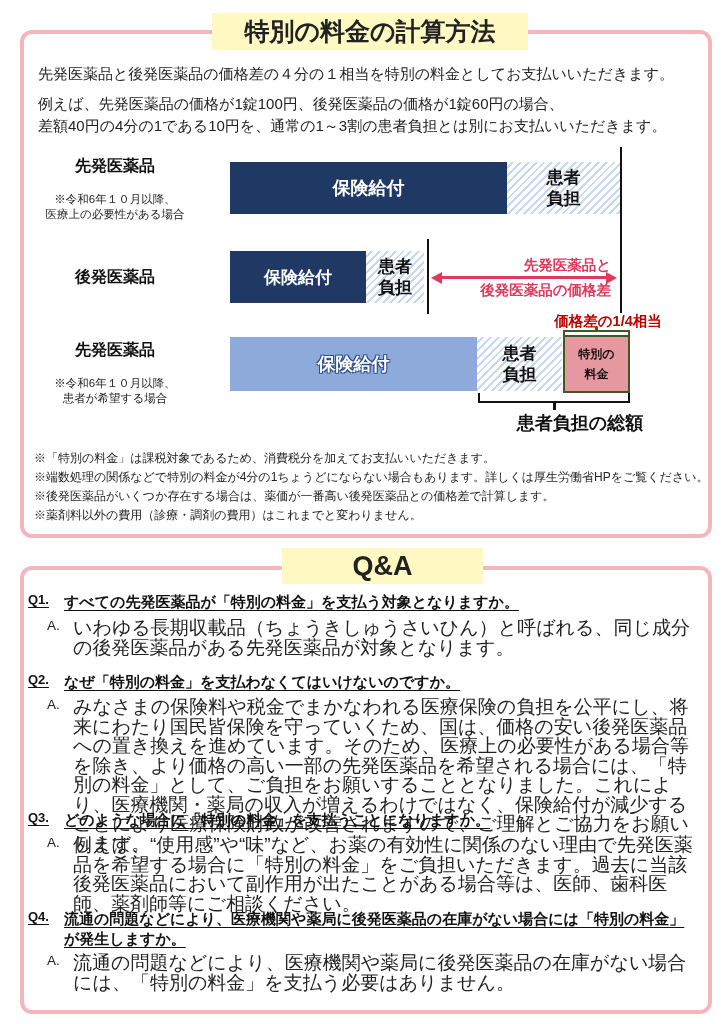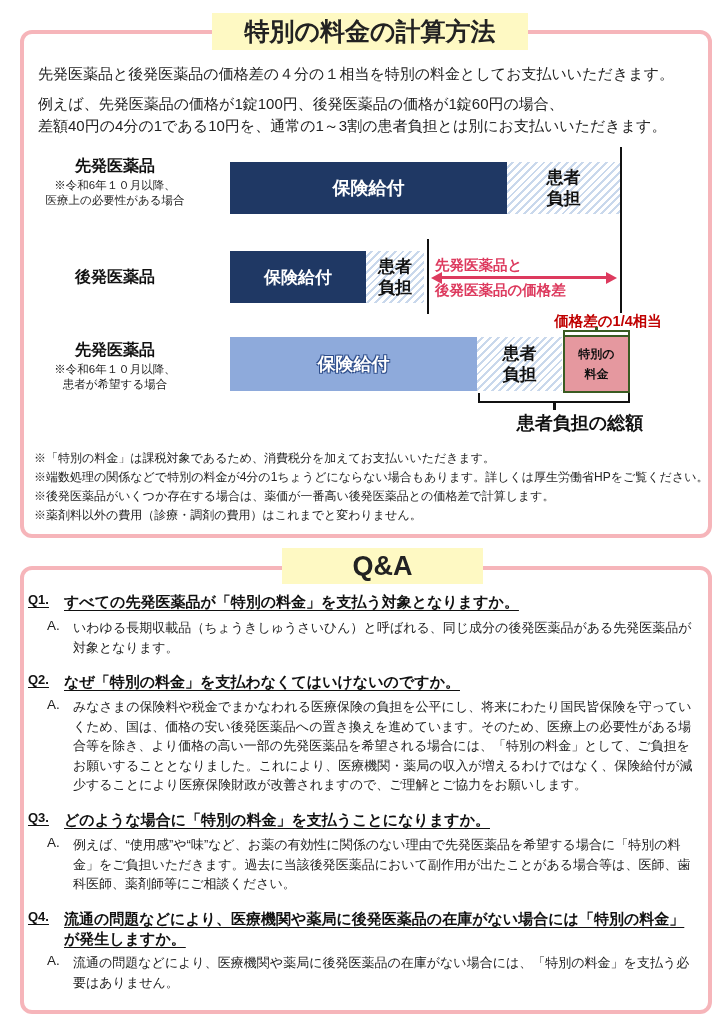--- a/index.html
+++ b/index.html
@@ -12,54 +12,54 @@
   .pink-box{border:4px solid #f6b5ba;border-radius:12px;background:#fff;}
   .section-title{
     background:#fef9c3;display:flex;align-items:center;justify-content:center;
     font-weight:bold;color:#222;z-index:3;
   }
   
   .intro{font-size:15px;line-height:22px;color:#222;}
   
   .row-label{width:170px;left:30px;text-align:center;}
   .row-label .name{font-weight:bold;font-size:16px;color:#111;}
-  .row-label .note{font-size:11.5px;line-height:15px;color:#222;margin-top:1px;}
+  .row-label .note{font-size:11.5px;line-height:15px;color:#222;margin-top:15px;}
   .bar{display:flex;align-items:center;justify-content:center;}
   .bar-navy{background:#1f3864;color:#ffffff;font-weight:bold;font-size:18px;}
   .bar-light{background:#8eaadb;color:#ffffff;font-weight:bold;font-size:18px;
     text-shadow:-1px -1px 0 #2e4d8a,1px -1px 0 #2e4d8a,-1px 1px 0 #2e4d8a,1px 1px 0 #2e4d8a;}
   .bar-hatch{
     background:repeating-linear-gradient(135deg,#ffffff 0 3.5px,#c9d8ec 3.5px 5.5px);
     color:#111;font-weight:bold;font-size:17px;line-height:21px;text-align:center;}
   .wrap2{width:2.1em;display:inline-block;text-align:center;word-break:break-all;}
   .wrap3{width:3.1em;display:inline-block;text-align:center;word-break:break-all;}
   .special-box{
     background:#e599a2;background-color:#e5989f;border:2.5px solid #3a5b22;
     display:flex;align-items:center;justify-content:center;
     font-weight:bold;font-size:12px;line-height:20px;color:#111;box-sizing:border-box;}
   .vline{width:2px;background:#111;}
   .arrow-shaft{height:3px;background:#dd3a5e;}
   .tri{width:0;height:0;}
   .tri-left{border-top:6px solid transparent;border-bottom:6px solid transparent;border-right:11px solid #dd3a5e;}
   .tri-right{border-top:6px solid transparent;border-bottom:6px solid transparent;border-left:11px solid #dd3a5e;}
-  .red-label{color:#dd3a5e;font-weight:bold;font-size:14.5px;text-align:left;}
+  .red-label{color:#dd3a5e;font-weight:bold;font-size:14.5px;text-align:right;}
   .dark-red-label{color:#c00000;font-weight:bold;font-size:14.5px;text-align:center;}
   .bracket-top{border-top:2.5px solid #3a5b22;border-left:2.5px solid #3a5b22;border-right:2.5px solid #3a5b22;box-sizing:border-box;}
   .tick-green{width:2.5px;background:#3a5b22;}
   .bracket-bottom{border-bottom:2.5px solid #111;border-left:2.5px solid #111;border-right:2.5px solid #111;box-sizing:border-box;}
   .tick-black{width:2.5px;background:#111;}
   .total-label{font-weight:bold;font-size:18px;color:#111;text-align:center;}
   .notes{font-size:12px;line-height:19px;color:#222;white-space:nowrap;}
   
   .q-row{display:flex;left:28px;width:666px;}
   .q-row .q-label{font-weight:bold;font-size:13px;color:#111;width:36px;flex:none;text-decoration:underline;text-underline-offset:3px;}
   .q-row .q-text{font-weight:bold;font-size:15px;line-height:20px;color:#111;text-decoration:underline;text-underline-offset:3px;}
   .a-row{display:flex;left:47px;width:652px;}
   .a-row .a-label{font-size:13.5px;color:#222;width:26px;flex:none;}
-  .a-row .a-text{font-size:13px;line-height:19.5px;color:#222;width:624px;}
+  .a-row .a-text{font-size:19px;line-height:19.5px;color:#222;width:624px;}
 </style>
 </head>
 <body>
 
 <div class="canvas">
 
   <div class="abs pink-box" style="left:20px;top:30px;width:684px;height:500px;"></div>
 
   <div class="abs section-title" style="left:212px;top:13px;width:316px;height:37px;font-size:25px;">
     <span>特別の料金の計算方法</span>

